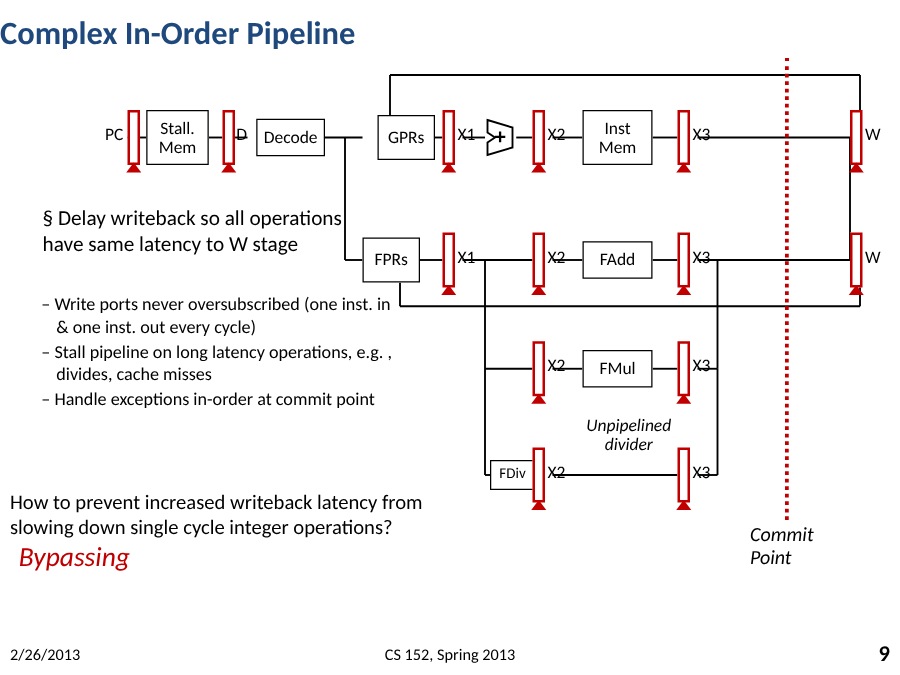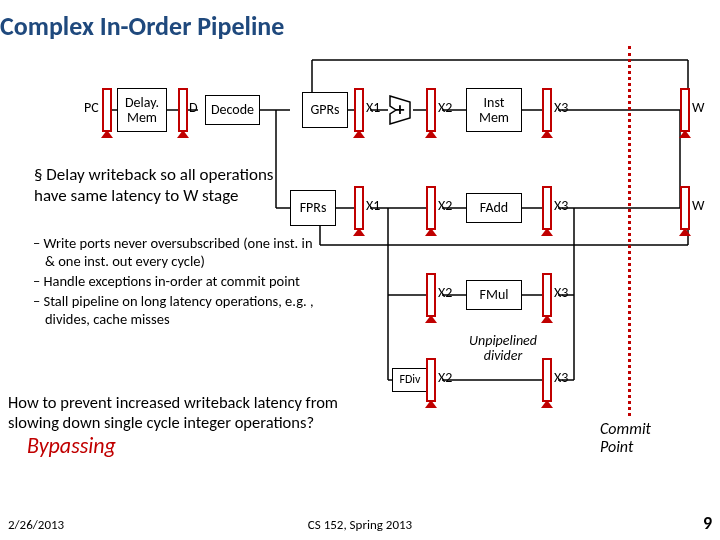--- a/index.html
+++ b/index.html
@@ -69,21 +69,21 @@
     text-indent: -12px;
   }
   .question {
     font-size: 16.5px;
     margin: 6px 0 0 8px;
   }
   .bypass {
     color: #c00000;
     font-size: 22px;
     font-style: italic;
-    margin-left: 19px;
+    margin-left: 7px;
   }
   .footer-left {
     position: absolute;
     bottom: 8px;
     left: 8px;
     font-size: 13px;
   }
   .footer-center {
     position: absolute;
     bottom: 8px;
@@ -178,21 +178,21 @@
     <line x1="320" y1="245" x2="320" y2="226"></line>
 
     <line x1="680" y1="110" x2="680" y2="208"></line>
   </g>
 
   <polygon points="390,96 410,102 410,118 390,124 390,114 396,110 390,106" fill="white" stroke="black" stroke-width="1.5"></polygon>
 </svg>
 
 <div class="stage" style="left:84px;top:100px">PC</div>
 <div class="reg" style="left:102px;top:88px;height:44px"></div>
-<div class="box" style="left:117px;top:88px;width:50px;height:44px;white-space:pre-line">Delay.
+<div class="box" style="left:117px;top:88px;width:50px;height:44px;white-space:pre-line">Stall.
 Mem</div>
 <div class="reg" style="left:178px;top:88px;height:44px"></div>
 <div class="stage" style="left:189px;top:100px">D</div>
 <div class="box" style="left:205px;top:95px;width:55px;height:30px">Decode</div>
 <div class="box" style="left:302px;top:92px;width:46px;height:36px">GPRs</div>
 <div class="reg" style="left:354px;top:88px;height:44px"></div>
 <div class="stage" style="left:366px;top:100px">X1</div>
 <div class="aluplus" style="left:393px;top:100px;width:14px;height:18px">+</div>
 <div class="reg" style="left:426px;top:88px;height:44px"></div>
 <div class="stage" style="left:438px;top:100px">X2</div>
@@ -229,22 +229,22 @@
 
 <div class="commit-dash" style="left:628px;top:46px;height:370px"></div>
 <div class="commit-label" style="left:600px;top:420px;width:80px;white-space:pre-line">Commit
 Point</div>
 
 <div style="position:absolute;top:160px;left:0;width:290px">
   <div class="bullet">§ <span>Delay writeback so all operations have same latency to W stage</span></div>
 </div>
 <div style="position:absolute;top:232px;left:0;width:320px">
   <div class="sub">– <span>Write ports never oversubscribed (one inst. in &amp; one inst. out every cycle)</span></div>
+  <div class="sub">– <span>Stall pipeline on long latency operations, e.g. , divides, cache misses</span></div>
   <div class="sub">– <span>Handle exceptions in-order at commit point</span></div>
-  <div class="sub">– <span>Stall pipeline on long latency operations, e.g. , divides, cache misses</span></div>
 </div>
 <div style="position:absolute;top:386px;left:0;width:340px">
   <div class="question">
     <span>How to prevent increased writeback latency from slowing down single cycle integer operations?</span>
     <span class="bypass">Bypassing</span>
   </div>
 </div>
 
 <div class="footer-left">2/26/2013</div>
 <div class="footer-center">CS 152, Spring 2013</div>

